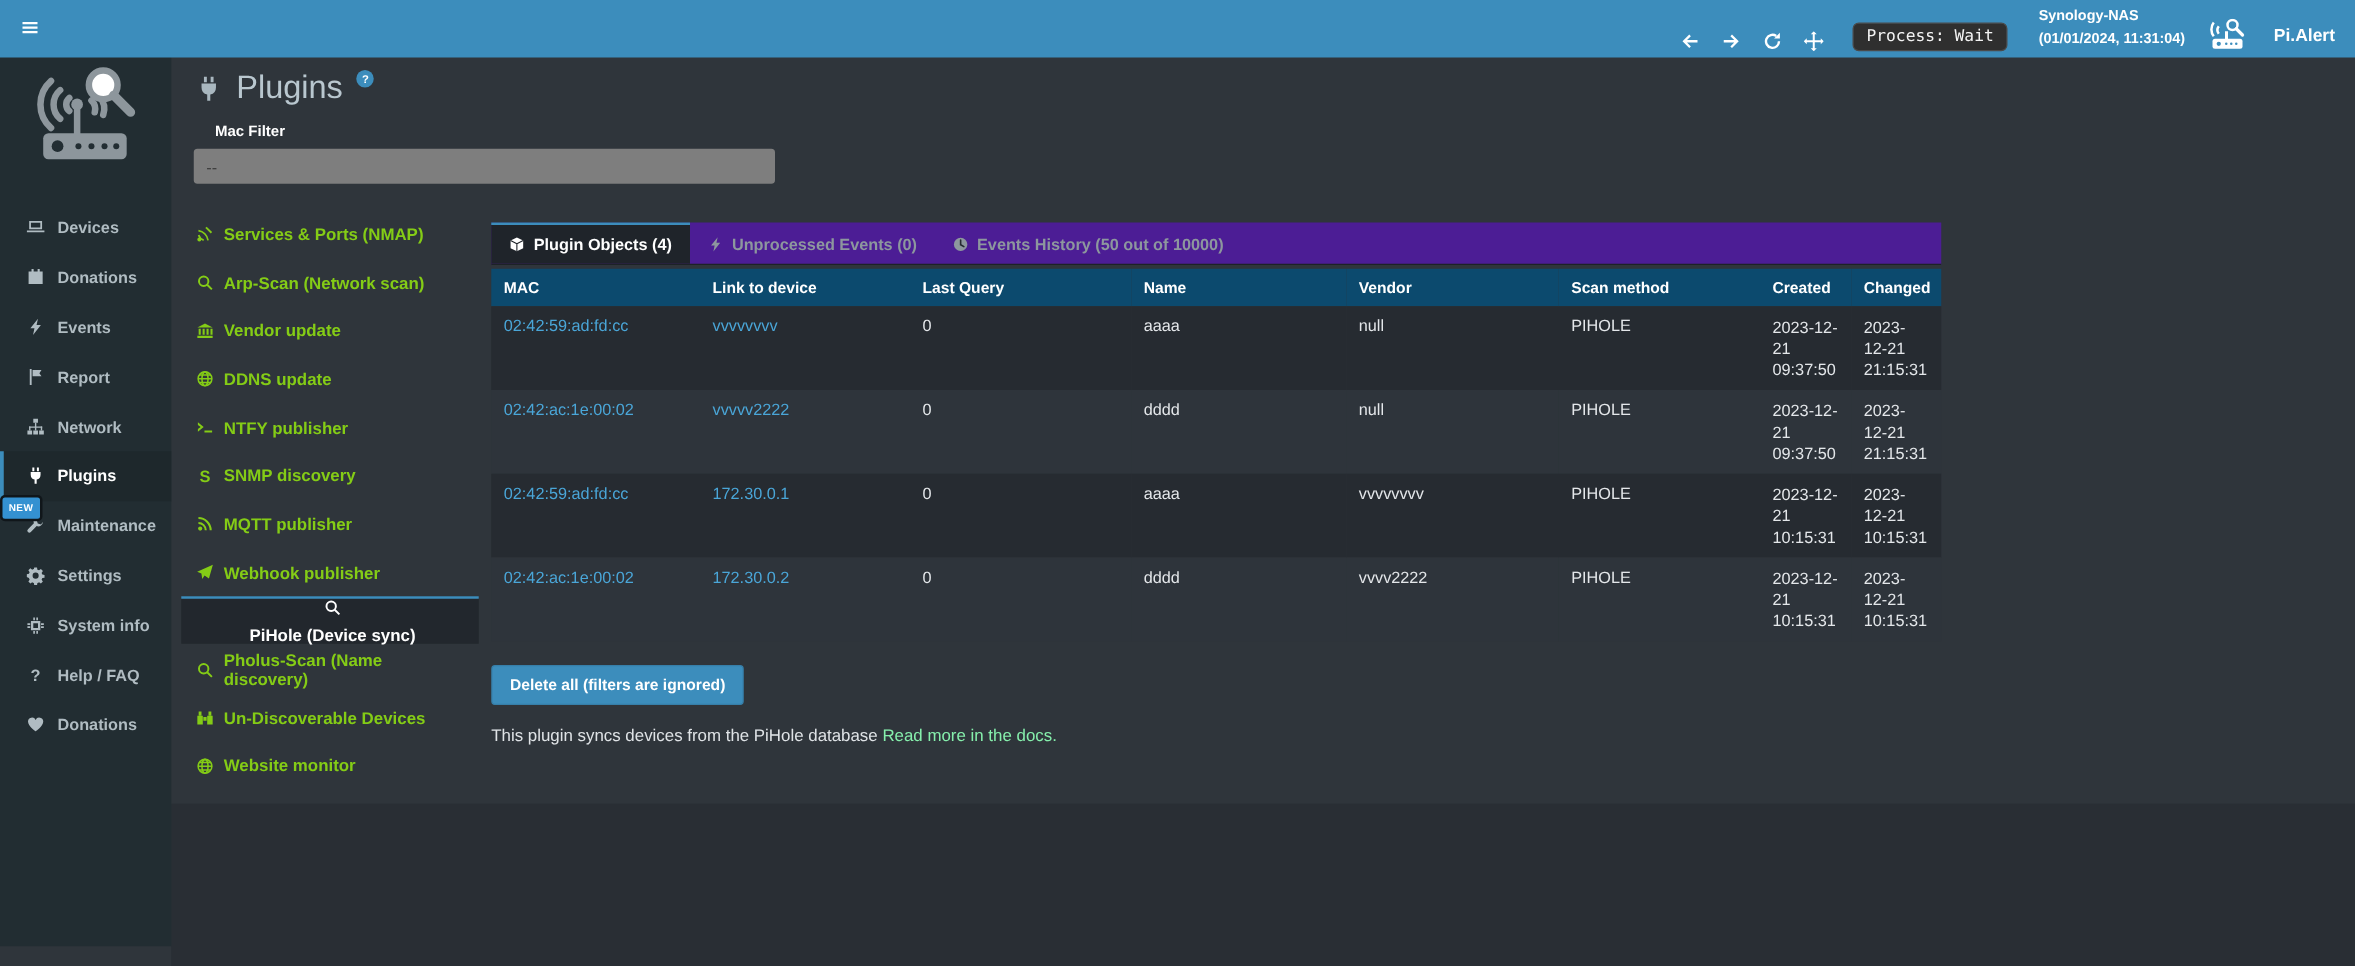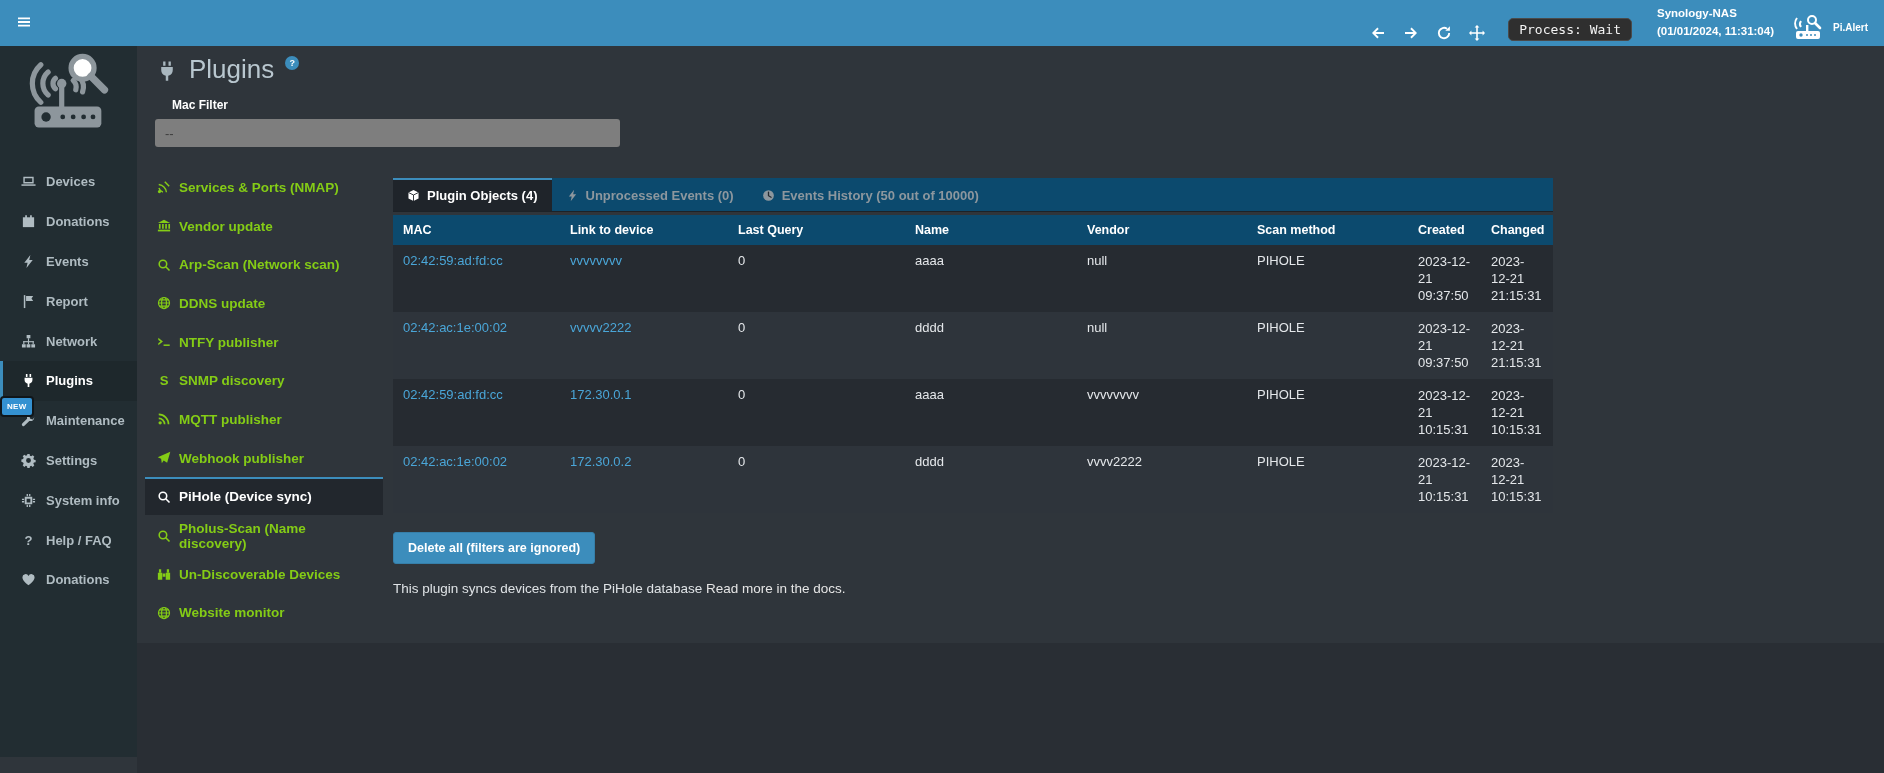--- a/index.html
+++ b/index.html
@@ -9,21 +9,21 @@
   
   .topbar { position:absolute; top:0; left:0; width:1884px; height:46px; background:#3c8dbc; display:flex; align-items:center; z-index:5; }
   .brand { width:137px; height:46px; background:#367fa9; color:#fff; font-size:21px; display:flex; align-items:center; justify-content:center; letter-spacing:.3px; cursor:pointer; }
   .brand b { font-weight:700; }
   .hamburger { background:none; border:none; color:#fff; padding:0 16px; height:46px; cursor:pointer; }
   .topbar-right { margin-left:auto; display:flex; align-items:flex-end; gap:17px; padding-right:16px; color:#fff; }
   .nav-ic-btn { background:none; border:none; color:#fff; cursor:pointer; display:flex; align-items:center; }
   .ic { width:16px; height:16px; fill:currentColor; display:inline-block; }
   .process-badge { font-family:"DejaVu Sans Mono","Liberation Mono",monospace; background:#2f2f2f; border:1px solid #4a4a4a; color:#f3f3f3; font-size:13px; padding:3px 10px; border-radius:5px; margin-left:6px; }
   .host-block { font-size:11.5px; font-weight:700; line-height:1.55; margin-left:8px; }
-  .right-brand { display:flex; align-items:center; gap:8px; font-size:10px; font-weight:700; }
+  .right-brand { display:flex; align-items:center; gap:20px; font-size:14px; font-weight:700; }
 
   
   .sidebar { position:absolute; top:30px; left:0; width:137px; height:727px; background:#222d32; z-index:4; }
   .logo-art { width:96px; height:84px; margin:22px auto 26px; display:block; }
   .side-item { height:39.8px; display:flex; align-items:center; gap:10px; padding:0 8px 0 21px; color:#b0bcc2; font-size:13px; font-weight:700; cursor:pointer; text-decoration:none; }
   .side-item .ic { width:15px; height:15px; flex:none; }
   .side-item.active { background:#1e282c; color:#fff; border-left:3px solid #3c8dbc; padding-left:18px; }
   .new-badge { position:absolute; left:2px; top:368px; background:#3491d1; color:#fff; font-size:8px; font-weight:700; padding:4px 5px; border-radius:2px; letter-spacing:.3px; box-shadow:0 0 0 2px #10161a; }
 
   
@@ -35,41 +35,41 @@
   .page-title { font-size:26px; font-weight:400; line-height:1.2; }
   .title-badge { width:14px; height:14px; border-radius:50%; background:#3c8dbc; color:#fff; font-size:9px; font-weight:700; text-align:center; line-height:14px; margin-top:2px; cursor:pointer; }
 
   .filter-label { position:absolute; left:35px; top:52px; font-size:12px; font-weight:700; color:#fff; }
   .filter-input { position:absolute; left:18px; top:73px; width:465px; height:28px; background:#7e7e7e; border:none; border-radius:3px; color:#3d3d3d; font-size:13px; padding:0 10px; font-family:inherit; }
 
   
   .plugin-nav { position:absolute; left:8px; top:121px; width:238px; }
   .pn-item { height:38.7px; display:flex; align-items:center; gap:8px; padding:0 8px 0 12px; color:#84cc16; font-size:13.5px; font-weight:600; cursor:pointer; text-decoration:none; border-top:2px solid transparent; }
   .pn-item .ic { width:14px; height:14px; flex:none; }
-  .pn-item.active { background:#22272d; border-top-color:#3c8dbc; color:#fff; }
+  .pn-item.active { background:#22272d; border-top-color:#3c8dbc; color:#fff;flex-direction:column; }
 
   
   .panel { position:absolute; left:256px; top:132px; width:1160px; }
-  .tabs { display:flex; height:34px; background:#0c4a6e; border-bottom:1px solid #1d2227; }
+  .tabs { display:flex; height:34px; background:#4c1d95; border-bottom:1px solid #1d2227; }
   .tab { display:flex; align-items:center; gap:7px; padding:0 14px; color:#8d979e; font-size:13px; font-weight:600; border-top:2px solid transparent; cursor:pointer; }
   .tab .ic { width:13px; height:13px; }
   .tab.active { background:#1f242a; border-top-color:#3c8dbc; color:#fff; }
 
   table.objects { width:100%; border-collapse:collapse; table-layout:fixed; margin-top:3px; }
   table.objects th { background:#0c4a6e; color:#fff; font-size:12.5px; font-weight:700; text-align:left; padding:8px 10px; }
   table.objects td { padding:8px 10px; font-size:13px; color:#e4e7ea; vertical-align:top; }
   table.objects tbody tr:nth-child(odd)  { background:#262b31; }
   table.objects tbody tr:nth-child(even) { background:#2e343b; }
   table.objects tbody tr { height:43.5px; }
   a.cell-link { color:#4aa6d8; text-decoration:none; cursor:pointer; }
   td.cell-date { font-size:12.3px; line-height:17px; white-space:pre-line; padding:6px 4px 4px 8px; }
 
   .delete-btn { margin-top:19px; background:#3c8dbc; border:1px solid #367fa9; color:#fff; font-weight:700; font-size:12.5px; padding:8px 14px; border-radius:3px; cursor:pointer; font-family:inherit; }
   .footer-note { margin-top:17px; font-size:13.5px; color:#dfe3e6; }
-  .footer-note a { color:#e5e5e5; text-decoration:none; cursor:pointer; }
+  .footer-note a { color:#86efac; text-decoration:none; cursor:pointer; }
 
   svg text { font-family:"Liberation Sans","DejaVu Sans",sans-serif; }
 </style>
 </head>
 <body>
 
 <svg width="0" height="0" style="position:absolute">
   <defs>
     <symbol id="i-menu" viewBox="0 0 16 16">
         <path d="M2 3.5h12v1.8H2zM2 7.1h12v1.8H2zM2 10.7h12v1.8H2z"></path>
@@ -347,29 +347,29 @@
 
     <nav class="plugin-nav">
       <a class="pn-item">
           <svg class="ic">
             <use href="#i-satellite-dish"></use>
           </svg>
           <span>Services &amp; Ports (NMAP)</span>
         </a>
       <a class="pn-item">
           <svg class="ic">
+            <use href="#i-search"></use>
+          </svg>
+          <span>Arp-Scan (Network scan)</span>
+        </a>
+      <a class="pn-item">
+          <svg class="ic">
             <use href="#i-bank"></use>
           </svg>
           <span>Vendor update</span>
-        </a>
-      <a class="pn-item">
-          <svg class="ic">
-            <use href="#i-search"></use>
-          </svg>
-          <span>Arp-Scan (Network scan)</span>
         </a>
       <a class="pn-item">
           <svg class="ic">
             <use href="#i-globe"></use>
           </svg>
           <span>DDNS update</span>
         </a>
       <a class="pn-item">
           <svg class="ic">
             <use href="#i-terminal"></use>

